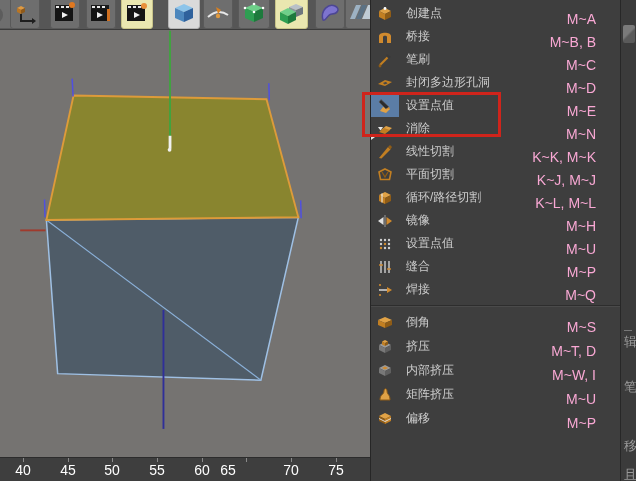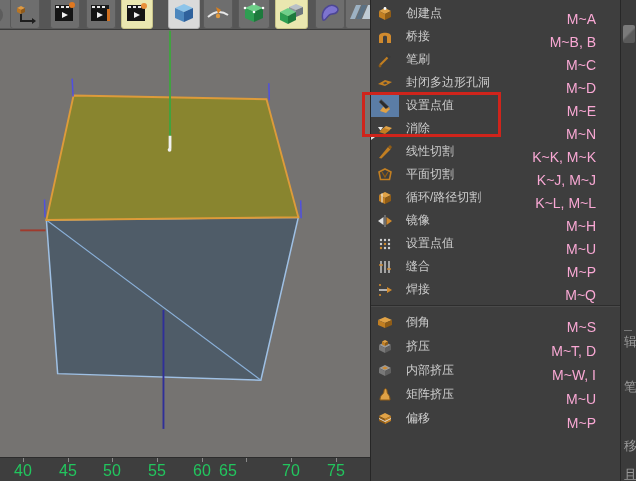--- a/index.html
+++ b/index.html
@@ -14,21 +14,21 @@
   .ttile.yellow{background:#eae7b0;border-color:#c8c489;}
   .ttile.light{background:#dadada;border-color:#b5b5b5;}
   .ttile svg{display:block;}
 
   
   #vpsvg{position:absolute;left:0;top:29px;z-index:1;}
 
   
   #ruler{position:absolute;left:0;top:457px;width:636px;height:24px;background:#3e3e3e;
          border-top:1px solid #2c2c2c;z-index:3;}
-  .rlabel{position:absolute;top:4px;transform:translateX(-50%);font-size:16px;color:#22c55e;}
+  .rlabel{position:absolute;top:4px;transform:translateX(-50%);font-size:14px;color:#ffffff;}
   .rtick{position:absolute;top:0;width:1px;height:4px;background:#8a8a8a;}
 
   
   #menu{position:absolute;left:370px;top:0;width:250px;height:481px;background:#3e3e3e;
         border-left:1px solid #262626;box-sizing:border-box;padding-top:2px;z-index:5;}
   #menu-gutter{position:absolute;left:370px;top:0;width:28px;height:481px;background:#474747;z-index:5;}
   .mrow{position:relative;display:flex;align-items:center;height:23px;z-index:6;cursor:default;}
   .mrow.tall{height:24px;}
   .mic{width:28px;flex:none;display:flex;align-items:center;justify-content:center;height:100%;}
   .mic.hl{background:#5b7da6;}

